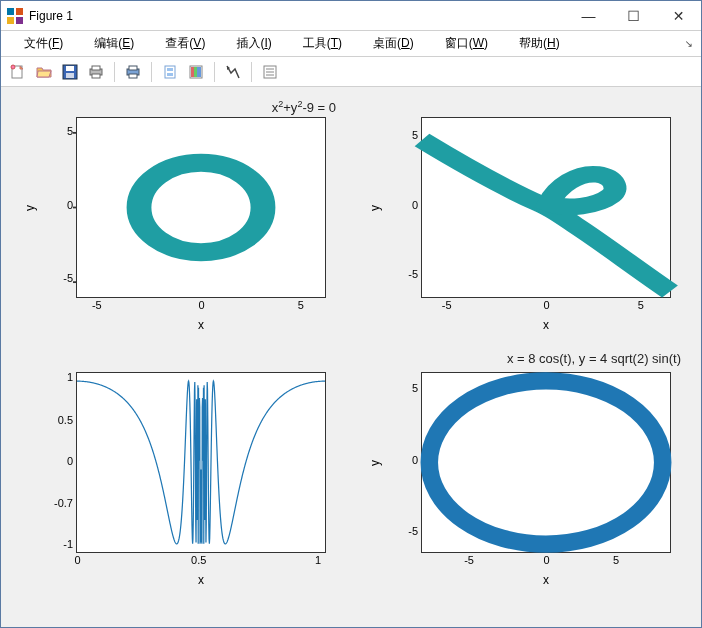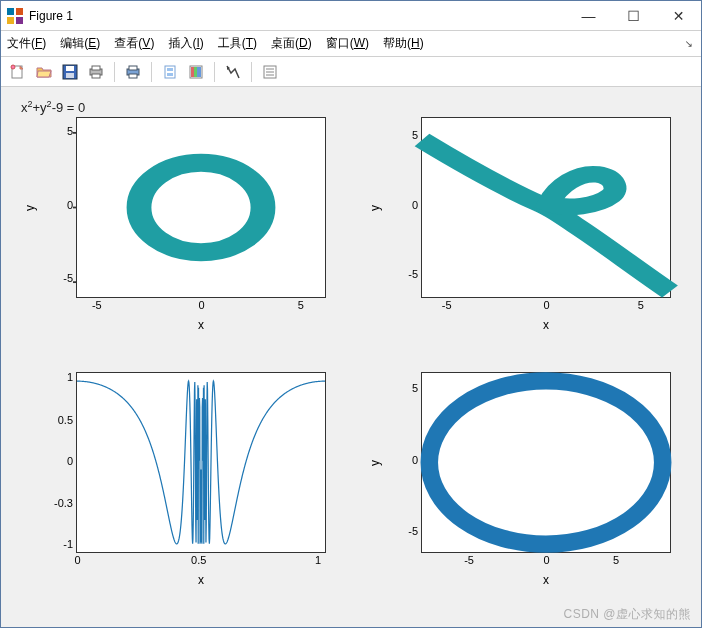--- a/index.html
+++ b/index.html
@@ -36,21 +36,21 @@
   
   .menubar {
     height: 26px;
     display: flex;
     align-items: center;
     padding: 0 6px;
     gap: 14px;
     border-bottom: 1px solid #d0d0d0;
     position: relative;
   }
-  .menubar .mitem { cursor: default; }
+  .menubar .mitem { cursor: default; margin-left: 17px; }
   .menubar .mitem u { text-decoration: underline; }
   .menubar .dropdown-arrow {
     position: absolute;
     right: 8px;
     font-size: 10px;
     color: #555;
   }
   
   .toolbar {
     height: 30px;
@@ -79,21 +79,21 @@
     position: absolute;
     left: 20px; top: 10px;
     width: 660px; height: 500px;
     display: grid;
     grid-template-columns: 1fr 1fr;
     grid-template-rows: 1fr 1fr;
     gap: 10px 30px;
   }
   .panel { position: relative; }
   .ptitle {
-    text-align: left;
+    text-align: right;
     font-size: 13px;
     height: 18px;
     line-height: 14px;
     color: #222;
   }
   .sup { font-size: 9px; vertical-align: super; }
   .plotbox {
     position: absolute;
     left: 55px; top: 20px;
     right: 10px; bottom: 44px;
@@ -293,33 +293,34 @@
           <span></span>
         </div>
       <div class="plotbox">
         <svg viewBox="0 0 240 180" preserveAspectRatio="none">
           <path id="p3path" class="curve blue" d="M0.00 8.18 L0.30 8.18 L0.60 8.18 L0.90 8.19 L1.20 8.19 L1.50 8.20 L1.80 8.20 L2.10 8.21 L2.40 8.22 L2.70 8.23 L3.00 8.24 L3.30 8.26 L3.60 8.27 L3.90 8.29 L4.20 8.31 L4.50 8.32 L4.80 8.34 L5.10 8.36 L5.40 8.39 L5.70 8.41 L6.00 8.44 L6.30 8.46 L6.60 8.49 L6.90 8.52 L7.20 8.55 L7.50 8.58 L7.80 8.61 L8.10 8.64 L8.40 8.68 L8.70 8.72 L9.00 8.75 L9.30 8.79 L9.60 8.83 L9.90 8.88 L10.20 8.92 L10.50 8.96 L10.80 9.01 L11.10 9.06 L11.40 9.10 L11.70 9.15 L12.00 9.21 L12.30 9.26 L12.60 9.31 L12.90 9.37 L13.20 9.42 L13.50 9.48 L13.80 9.54 L14.10 9.60 L14.40 9.67 L14.70 9.73 L15.00 9.80 L15.30 9.86 L15.60 9.93 L15.90 10.00 L16.20 10.07 L16.50 10.14 L16.80 10.22 L17.10 10.29 L17.40 10.37 L17.70 10.45 L18.00 10.53 L18.30 10.61 L18.60 10.69 L18.90 10.78 L19.20 10.86 L19.50 10.95 L19.80 11.04 L20.10 11.13 L20.40 11.22 L20.70 11.32 L21.00 11.41 L21.30 11.51 L21.60 11.61 L21.90 11.71 L22.20 11.81 L22.50 11.92 L22.80 12.02 L23.10 12.13 L23.40 12.24 L23.70 12.35 L24.00 12.46 L24.30 12.58 L24.60 12.69 L24.90 12.81 L25.20 12.93 L25.50 13.05 L25.80 13.18 L26.10 13.30 L26.40 13.43 L26.70 13.56 L27.00 13.69 L27.30 13.82 L27.60 13.95 L27.90 14.09 L28.20 14.23 L28.50 14.37 L28.80 14.51 L29.10 14.66 L29.40 14.80 L29.70 14.95 L30.00 15.10 L30.30 15.25 L30.60 15.41 L30.90 15.56 L31.20 15.72 L31.50 15.88 L31.80 16.05 L32.10 16.21 L32.40 16.38 L32.70 16.55 L33.00 16.72 L33.30 16.90 L33.60 17.07 L33.90 17.25 L34.20 17.43 L34.50 17.62 L34.80 17.81 L35.10 17.99 L35.40 18.18 L35.70 18.38 L36.00 18.57 L36.30 18.77 L36.60 18.97 L36.90 19.18 L37.20 19.38 L37.50 19.59 L37.80 19.81 L38.10 20.02 L38.40 20.24 L38.70 20.46 L39.00 20.68 L39.30 20.91 L39.60 21.13 L39.90 21.37 L40.20 21.60 L40.50 21.84 L40.80 22.08 L41.10 22.32 L41.40 22.57 L41.70 22.82 L42.00 23.07 L42.30 23.33 L42.60 23.58 L42.90 23.85 L43.20 24.11 L43.50 24.38 L43.80 24.65 L44.10 24.93 L44.40 25.21 L44.70 25.49 L45.00 25.78 L45.30 26.07 L45.60 26.36 L45.90 26.66 L46.20 26.96 L46.50 27.26 L46.80 27.57 L47.10 27.88 L47.40 28.20 L47.70 28.52 L48.00 28.84 L48.30 29.17 L48.60 29.50 L48.90 29.84 L49.20 30.18 L49.50 30.53 L49.80 30.87 L50.10 31.23 L50.40 31.59 L50.70 31.95 L51.00 32.32 L51.30 32.69 L51.60 33.06 L51.90 33.45 L52.20 33.83 L52.50 34.22 L52.80 34.62 L53.10 35.02 L53.40 35.43 L53.70 35.84 L54.00 36.25 L54.30 36.67 L54.60 37.10 L54.90 37.53 L55.20 37.97 L55.50 38.42 L55.80 38.86 L56.10 39.32 L56.40 39.78 L56.70 40.25 L57.00 40.72 L57.30 41.20 L57.60 41.68 L57.90 42.17 L58.20 42.67 L58.50 43.17 L58.80 43.69 L59.10 44.20 L59.40 44.73 L59.70 45.26 L60.00 45.79 L60.30 46.34 L60.60 46.89 L60.90 47.45 L61.20 48.01 L61.50 48.59 L61.80 49.17 L62.10 49.76 L62.40 50.35 L62.70 50.95 L63.00 51.57 L63.30 52.19 L63.60 52.81 L63.90 53.45 L64.20 54.09 L64.50 54.75 L64.80 55.41 L65.10 56.08 L65.40 56.76 L65.70 57.45 L66.00 58.14 L66.30 58.85 L66.60 59.56 L66.90 60.29 L67.20 61.02 L67.50 61.77 L67.80 62.52 L68.10 63.29 L68.40 64.06 L68.70 64.85 L69.00 65.64 L69.30 66.45 L69.60 67.26 L69.90 68.09 L70.20 68.93 L70.50 69.78 L70.80 70.64 L71.10 71.51 L71.40 72.39 L71.70 73.29 L72.00 74.19 L72.30 75.11 L72.60 76.04 L72.90 76.98 L73.20 77.94 L73.50 78.91 L73.80 79.89 L74.10 80.88 L74.40 81.89 L74.70 82.90 L75.00 83.94 L75.30 84.98 L75.60 86.04 L75.90 87.11 L76.20 88.19 L76.50 89.29 L76.80 90.41 L77.10 91.53 L77.40 92.67 L77.70 93.82 L78.00 94.99 L78.30 96.17 L78.60 97.37 L78.90 98.58 L79.20 99.80 L79.50 101.04 L79.80 102.29 L80.10 103.56 L80.40 104.84 L80.70 106.13 L81.00 107.44 L81.30 108.76 L81.60 110.10 L81.90 111.45 L82.20 112.81 L82.50 114.18 L82.80 115.57 L83.10 116.97 L83.40 118.38 L83.70 119.81 L84.00 121.24 L84.30 122.69 L84.60 124.15 L84.90 125.61 L85.20 127.09 L85.50 128.57 L85.80 130.06 L86.10 131.56 L86.40 133.07 L86.70 134.57 L87.00 136.09 L87.30 137.60 L87.60 139.12 L87.90 140.64 L88.20 142.15 L88.50 143.67 L88.80 145.17 L89.10 146.67 L89.40 148.16 L89.70 149.65 L90.00 151.11 L90.30 152.56 L90.60 153.99 L90.90 155.40 L91.20 156.79 L91.50 158.14 L91.80 159.46 L92.10 160.75 L92.40 161.99 L92.70 163.19 L93.00 164.34 L93.30 165.43 L93.60 166.46 L93.90 167.42 L94.20 168.31 L94.50 169.11 L94.80 169.83 L95.10 170.45 L95.40 170.97 L95.70 171.37 L96.00 171.65 L96.30 171.80 L96.60 171.80 L96.90 171.65 L97.20 171.33 L97.50 170.84 L97.80 170.15 L98.10 169.26 L98.40 168.15 L98.70 166.81 L99.00 165.23 L99.30 163.38 L99.60 161.25 L99.90 158.84 L100.20 156.11 L100.50 153.07 L100.80 149.69 L101.10 145.96 L101.40 141.87 L101.70 137.41 L102.00 132.56 L102.30 127.33 L102.60 121.72 L102.90 115.72 L103.20 109.34 L103.50 102.60 L103.80 95.53 L104.10 88.14 L104.40 80.50 L104.70 72.64 L105.00 64.66 L105.30 56.62 L105.60 48.65 L105.90 40.88 L106.20 33.45 L106.50 26.55 L106.80 20.40 L107.10 15.21 L107.40 11.26 L107.70 8.83 L108.00 8.22 L108.30 9.73 L108.60 13.67 L108.90 20.28 L109.20 29.76 L109.50 42.18 L109.80 57.47 L110.10 75.30 L110.40 95.06 L110.70 115.73 L111.00 135.86 L111.30 153.53 L111.60 166.37 L111.90 171.78 L112.20 167.26 L112.50 151.06 L112.80 123.11 L113.10 86.24 L113.40 47.20 L113.70 16.97 L114.00 8.98 L114.30 33.66 L114.60 88.88 L114.90 149.81 L115.20 170.40 L115.50 115.88 L115.80 26.32 L116.10 28.58 L116.40 147.81 L116.70 123.85 L117.00 12.31 L117.30 171.82 L117.60 14.79 L117.90 70.49 L118.20 88.20 L118.50 25.24 L118.80 34.47 L119.10 171.69 L119.40 97.10 L119.70 170.53 L120.00 113.27 L120.30 170.53 L120.60 97.10 L120.90 171.69 L121.20 34.47 L121.50 25.24 L121.80 88.20 L122.10 70.49 L122.40 14.79 L122.70 171.82 L123.00 12.31 L123.30 123.85 L123.60 147.81 L123.90 28.58 L124.20 26.32 L124.50 115.88 L124.80 170.40 L125.10 149.81 L125.40 88.88 L125.70 33.66 L126.00 8.98 L126.30 16.97 L126.60 47.20 L126.90 86.24 L127.20 123.11 L127.50 151.06 L127.80 167.26 L128.10 171.78 L128.40 166.37 L128.70 153.53 L129.00 135.86 L129.30 115.73 L129.60 95.06 L129.90 75.30 L130.20 57.47 L130.50 42.18 L130.80 29.76 L131.10 20.28 L131.40 13.67 L131.70 9.73 L132.00 8.22 L132.30 8.83 L132.60 11.26 L132.90 15.21 L133.20 20.40 L133.50 26.55 L133.80 33.45 L134.10 40.88 L134.40 48.65 L134.70 56.62 L135.00 64.66 L135.30 72.64 L135.60 80.50 L135.90 88.14 L136.20 95.53 L136.50 102.60 L136.80 109.34 L137.10 115.72 L137.40 121.72 L137.70 127.33 L138.00 132.56 L138.30 137.41 L138.60 141.87 L138.90 145.96 L139.20 149.69 L139.50 153.07 L139.80 156.11 L140.10 158.84 L140.40 161.25 L140.70 163.38 L141.00 165.23 L141.30 166.81 L141.60 168.15 L141.90 169.26 L142.20 170.15 L142.50 170.84 L142.80 171.33 L143.10 171.65 L143.40 171.80 L143.70 171.80 L144.00 171.65 L144.30 171.37 L144.60 170.97 L144.90 170.45 L145.20 169.83 L145.50 169.11 L145.80 168.31 L146.10 167.42 L146.40 166.46 L146.70 165.43 L147.00 164.34 L147.30 163.19 L147.60 161.99 L147.90 160.75 L148.20 159.46 L148.50 158.14 L148.80 156.79 L149.10 155.40 L149.40 153.99 L149.70 152.56 L150.00 151.11 L150.30 149.65 L150.60 148.16 L150.90 146.67 L151.20 145.17 L151.50 143.67 L151.80 142.15 L152.10 140.64 L152.40 139.12 L152.70 137.60 L153.00 136.09 L153.30 134.57 L153.60 133.07 L153.90 131.56 L154.20 130.06 L154.50 128.57 L154.80 127.09 L155.10 125.61 L155.40 124.15 L155.70 122.69 L156.00 121.24 L156.30 119.81 L156.60 118.38 L156.90 116.97 L157.20 115.57 L157.50 114.18 L157.80 112.81 L158.10 111.45 L158.40 110.10 L158.70 108.76 L159.00 107.44 L159.30 106.13 L159.60 104.84 L159.90 103.56 L160.20 102.29 L160.50 101.04 L160.80 99.80 L161.10 98.58 L161.40 97.37 L161.70 96.17 L162.00 94.99 L162.30 93.82 L162.60 92.67 L162.90 91.53 L163.20 90.41 L163.50 89.29 L163.80 88.19 L164.10 87.11 L164.40 86.04 L164.70 84.98 L165.00 83.94 L165.30 82.90 L165.60 81.89 L165.90 80.88 L166.20 79.89 L166.50 78.91 L166.80 77.94 L167.10 76.98 L167.40 76.04 L167.70 75.11 L168.00 74.19 L168.30 73.29 L168.60 72.39 L168.90 71.51 L169.20 70.64 L169.50 69.78 L169.80 68.93 L170.10 68.09 L170.40 67.26 L170.70 66.45 L171.00 65.64 L171.30 64.85 L171.60 64.06 L171.90 63.29 L172.20 62.52 L172.50 61.77 L172.80 61.02 L173.10 60.29 L173.40 59.56 L173.70 58.85 L174.00 58.14 L174.30 57.45 L174.60 56.76 L174.90 56.08 L175.20 55.41 L175.50 54.75 L175.80 54.09 L176.10 53.45 L176.40 52.81 L176.70 52.19 L177.00 51.57 L177.30 50.95 L177.60 50.35 L177.90 49.76 L178.20 49.17 L178.50 48.59 L178.80 48.01 L179.10 47.45 L179.40 46.89 L179.70 46.34 L180.00 45.79 L180.30 45.26 L180.60 44.73 L180.90 44.20 L181.20 43.69 L181.50 43.17 L181.80 42.67 L182.10 42.17 L182.40 41.68 L182.70 41.20 L183.00 40.72 L183.30 40.25 L183.60 39.78 L183.90 39.32 L184.20 38.86 L184.50 38.42 L184.80 37.97 L185.10 37.53 L185.40 37.10 L185.70 36.67 L186.00 36.25 L186.30 35.84 L186.60 35.43 L186.90 35.02 L187.20 34.62 L187.50 34.22 L187.80 33.83 L188.10 33.45 L188.40 33.06 L188.70 32.69 L189.00 32.32 L189.30 31.95 L189.60 31.59 L189.90 31.23 L190.20 30.87 L190.50 30.53 L190.80 30.18 L191.10 29.84 L191.40 29.50 L191.70 29.17 L192.00 28.84 L192.30 28.52 L192.60 28.20 L192.90 27.88 L193.20 27.57 L193.50 27.26 L193.80 26.96 L194.10 26.66 L194.40 26.36 L194.70 26.07 L195.00 25.78 L195.30 25.49 L195.60 25.21 L195.90 24.93 L196.20 24.65 L196.50 24.38 L196.80 24.11 L197.10 23.85 L197.40 23.58 L197.70 23.33 L198.00 23.07 L198.30 22.82 L198.60 22.57 L198.90 22.32 L199.20 22.08 L199.50 21.84 L199.80 21.60 L200.10 21.37 L200.40 21.13 L200.70 20.91 L201.00 20.68 L201.30 20.46 L201.60 20.24 L201.90 20.02 L202.20 19.81 L202.50 19.59 L202.80 19.38 L203.10 19.18 L203.40 18.97 L203.70 18.77 L204.00 18.57 L204.30 18.38 L204.60 18.18 L204.90 17.99 L205.20 17.81 L205.50 17.62 L205.80 17.43 L206.10 17.25 L206.40 17.07 L206.70 16.90 L207.00 16.72 L207.30 16.55 L207.60 16.38 L207.90 16.21 L208.20 16.05 L208.50 15.88 L208.80 15.72 L209.10 15.56 L209.40 15.41 L209.70 15.25 L210.00 15.10 L210.30 14.95 L210.60 14.80 L210.90 14.66 L211.20 14.51 L211.50 14.37 L211.80 14.23 L212.10 14.09 L212.40 13.95 L212.70 13.82 L213.00 13.69 L213.30 13.56 L213.60 13.43 L213.90 13.30 L214.20 13.18 L214.50 13.05 L214.80 12.93 L215.10 12.81 L215.40 12.69 L215.70 12.58 L216.00 12.46 L216.30 12.35 L216.60 12.24 L216.90 12.13 L217.20 12.02 L217.50 11.92 L217.80 11.81 L218.10 11.71 L218.40 11.61 L218.70 11.51 L219.00 11.41 L219.30 11.32 L219.60 11.22 L219.90 11.13 L220.20 11.04 L220.50 10.95 L220.80 10.86 L221.10 10.78 L221.40 10.69 L221.70 10.61 L222.00 10.53 L222.30 10.45 L222.60 10.37 L222.90 10.29 L223.20 10.22 L223.50 10.14 L223.80 10.07 L224.10 10.00 L224.40 9.93 L224.70 9.86 L225.00 9.80 L225.30 9.73 L225.60 9.67 L225.90 9.60 L226.20 9.54 L226.50 9.48 L226.80 9.42 L227.10 9.37 L227.40 9.31 L227.70 9.26 L228.00 9.21 L228.30 9.15 L228.60 9.10 L228.90 9.06 L229.20 9.01 L229.50 8.96 L229.80 8.92 L230.10 8.88 L230.40 8.83 L230.70 8.79 L231.00 8.75 L231.30 8.72 L231.60 8.68 L231.90 8.64 L232.20 8.61 L232.50 8.58 L232.80 8.55 L233.10 8.52 L233.40 8.49 L233.70 8.46 L234.00 8.44 L234.30 8.41 L234.60 8.39 L234.90 8.36 L235.20 8.34 L235.50 8.32 L235.80 8.31 L236.10 8.29 L236.40 8.27 L236.70 8.26 L237.00 8.24 L237.30 8.23 L237.60 8.22 L237.90 8.21 L238.20 8.20 L238.50 8.20 L238.80 8.19 L239.10 8.19 L239.40 8.18 L239.70 8.18 L240.00 8.18 "></path>
         </svg>
         <div style="position:absolute;left:-34px;top:0;height:100%;width:30px">
           <div style="position:absolute;right:0;top:-1%;font-size:11px">1</div>
           <div style="position:absolute;right:0;top:23%;font-size:11px">0.5</div>
           <div style="position:absolute;right:0;top:46%;font-size:11px">0</div>
-          <div style="position:absolute;right:0;top:69%;font-size:11px">-0.3</div>
+          <div style="position:absolute;right:0;top:69%;font-size:11px">-0.7</div>
           <div style="position:absolute;right:0;top:92%;font-size:11px">-1</div>
         </div>
         <div style="position:absolute;left:0;bottom:-18px;width:100%;height:16px">
           <div style="position:absolute;left:-1%;font-size:11px">0</div>
           <div style="position:absolute;left:46%;font-size:11px">0.5</div>
           <div style="position:absolute;left:96%;font-size:11px">1</div>
         </div>
       </div>
       <div class="xlabel">x</div>
     </div>
 
     <div class="panel">
+      <div class="ptitle">x = 8 cos(t), y = 4 sqrt(2) sin(t)</div>
       <div class="ylabel">
           <span>y</span>
         </div>
       <div class="plotbox">
         <svg viewBox="-8.5 -6.2 17 12.4" preserveAspectRatio="none">
           <g transform="scale(1,-1)">
             <ellipse class="curve blue" cx="0" cy="0" rx="8" ry="5.6569"></ellipse>
           </g>
         </svg>
         <div style="position:absolute;left:-30px;top:0;height:100%;width:26px">
@@ -330,14 +331,13 @@
         <div style="position:absolute;left:0;bottom:-18px;width:100%;height:16px">
           <div style="position:absolute;left:17%;font-size:11px">-5</div>
           <div style="position:absolute;left:49%;font-size:11px">0</div>
           <div style="position:absolute;left:77%;font-size:11px">5</div>
         </div>
       </div>
       <div class="xlabel">x</div>
     </div>
 
   </div>
-  <div class="watermark">CSDN @虚心求知的熊</div>
 </div>
 
 </body></html>

